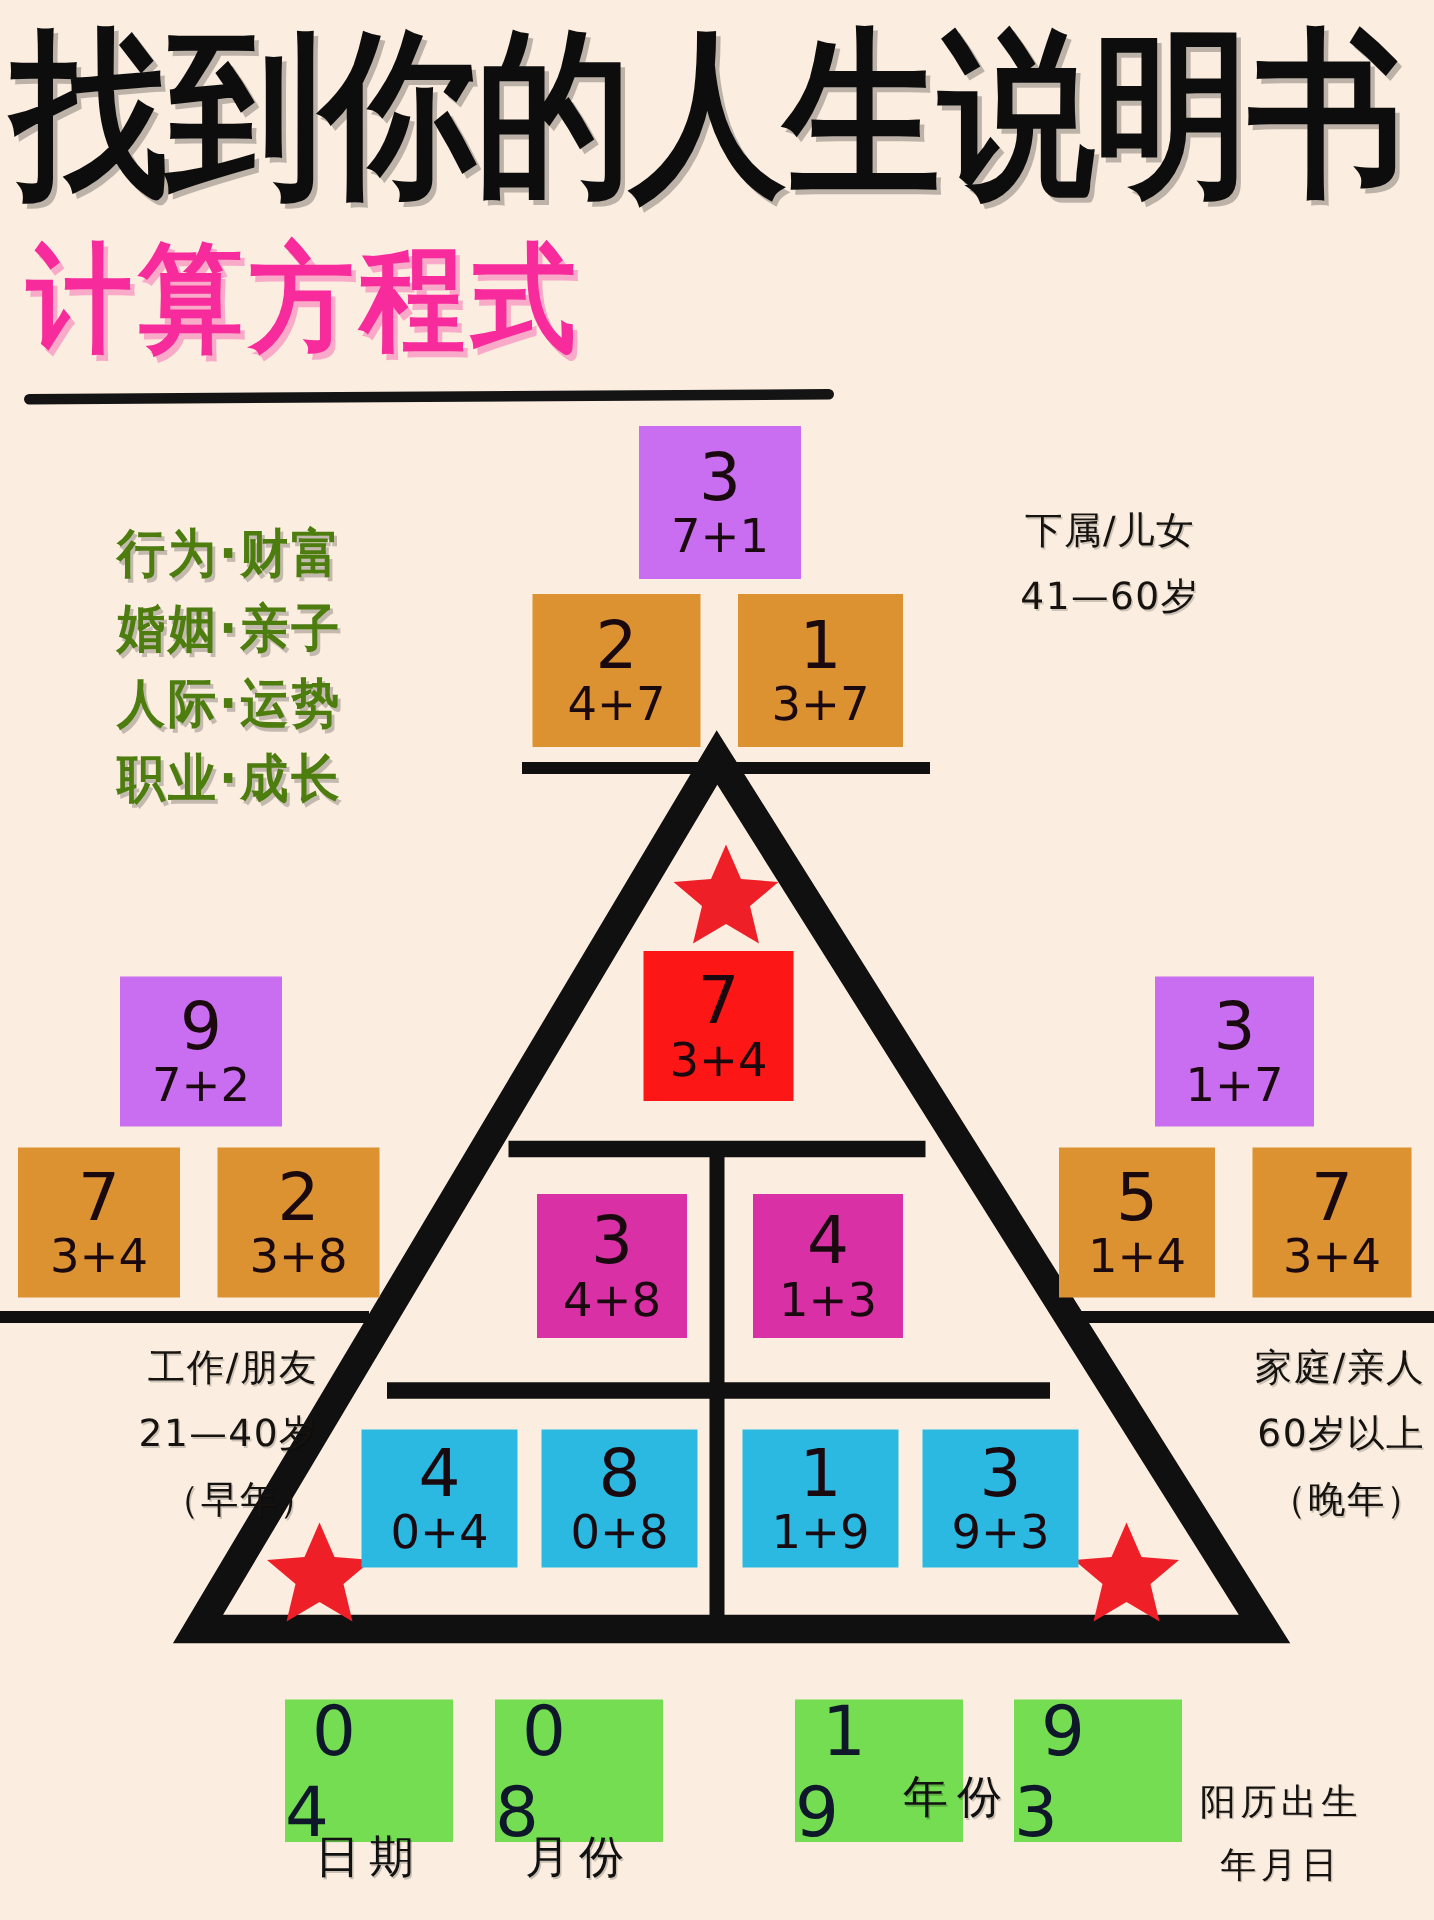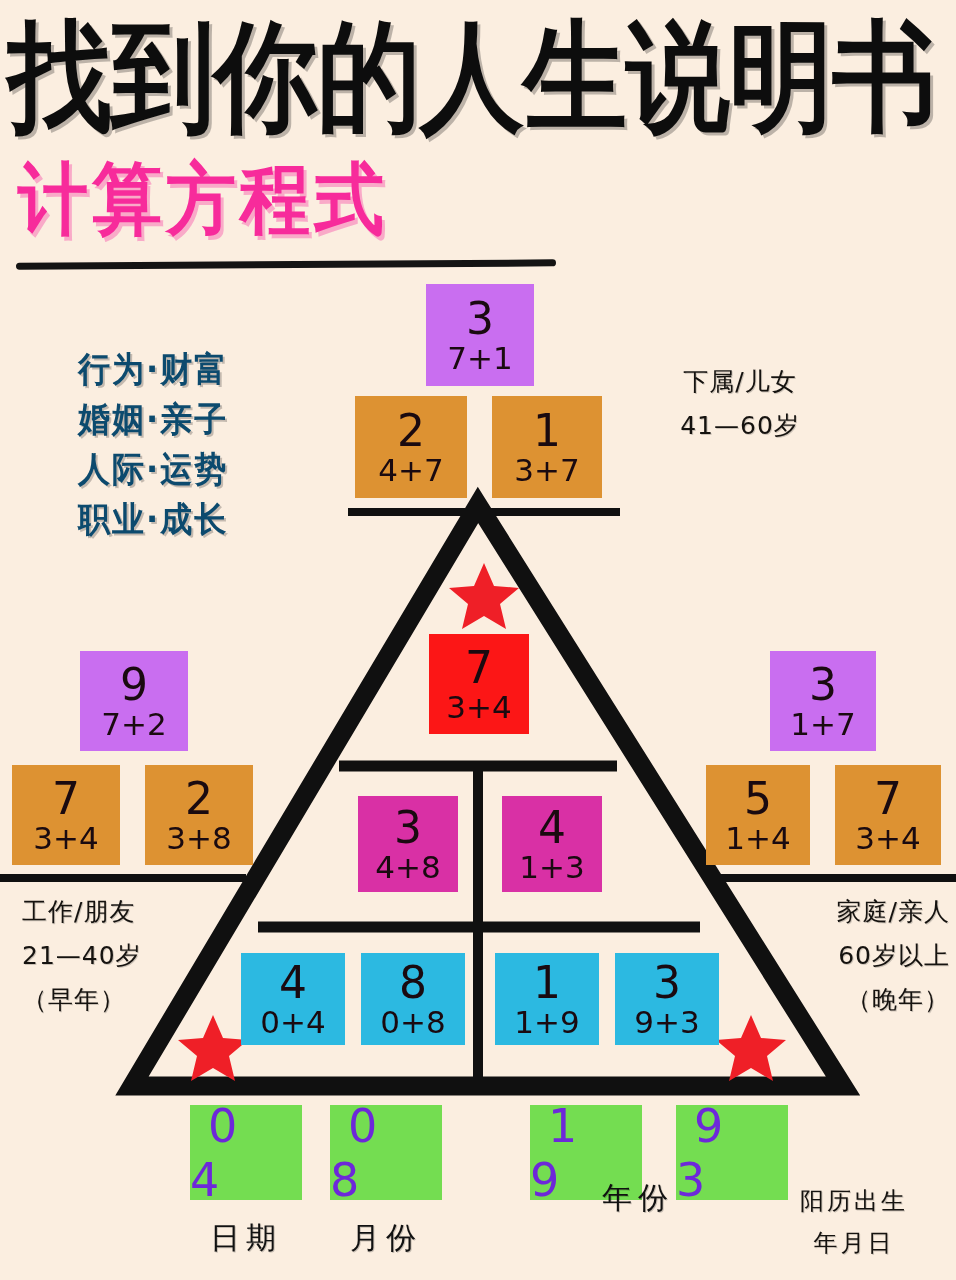--- a/index.html
+++ b/index.html
@@ -42,44 +42,44 @@
     position:absolute;left:16px;top:261px;width:540px;height:7px;
     background:#141414;
     border-radius:4px;
     transform:rotate(-0.35deg);
   }
 
   
   .keywords{
     position:absolute;left:78px;top:344px;
     font-size:32px;line-height:50px;
-    font-weight:bold;color:#0c4a6e;
+    font-weight:bold;color:#4d7c0f;
     font-family:"DejaVu Sans","Liberation Sans",sans-serif;
     letter-spacing:2px;
     text-shadow:2px 2px 0 rgba(0,0,0,.22);
     white-space:nowrap;
   }
   .keywords div{transform:scaleY(1.08);transform-origin:left center;}
 
   .sidelabel{
     position:absolute;
     font-size:25px;line-height:44px;
     color:#15120f;
     font-family:"DejaVu Sans","Liberation Sans",sans-serif;
     letter-spacing:1px;
     white-space:nowrap;
     text-shadow:1px 1px 0 rgba(0,0,0,.18);
   }
   .sidelabel .l{display:block;}
   .lbl-topright{left:640px;top:332px;text-align:center;width:200px;}
-  .lbl-topright .l:nth-child(1){margin-left:0;margin-top:28px;}
+  .lbl-topright .l:nth-child(1){margin-left:0;}
   .lbl-topright .l:nth-child(2){margin-left:0;}
   .lbl-topright .l:nth-child(3){margin-left:0;}
 
-  .lbl-bottomleft{left:22px;top:890px;width:190px;text-align:left;}
+  .lbl-bottomleft{left:22px;top:890px;width:190px;text-align:right;}
   .lbl-bottomright{left:770px;top:890px;width:180px;text-align:right;}
 
   .birthnote{
     position:absolute;left:800px;top:1180px;
     font-size:24px;line-height:42px;
     color:#15120f;letter-spacing:3px;
     font-family:"DejaVu Sans","Liberation Sans",sans-serif;
     text-align:center;white-space:nowrap;
     text-shadow:1px 1px 0 rgba(0,0,0,.18);
   }
@@ -101,22 +101,23 @@
   .c-red{background:#fc1616;}
   .c-magenta{background:#d930a5;}
   .c-cyan{background:#2cb9e1;}
 
   
   .gcell{
     position:absolute;background:#74dd51;
     display:flex;align-items:center;justify-content:center;
     font-size:46px;letter-spacing:18px;
     text-indent:18px;
-    color:#6d28d9;
-    font-family:"DejaVu Sans","Liberation Sans",sans-serif;
+    color:#0f172a;
+    font-family:"DejaVu Sans","Liberation Sans",sans-serif;
+    margin-top:28px;
   }
   .glabel{
     position:absolute;
     font-size:30px;color:#111;letter-spacing:6px;
     font-family:Liberation Mono, monospace;
     text-align:center;white-space:nowrap;
     text-shadow:1px 1px 0 rgba(0,0,0,.2);
   }
 
   

